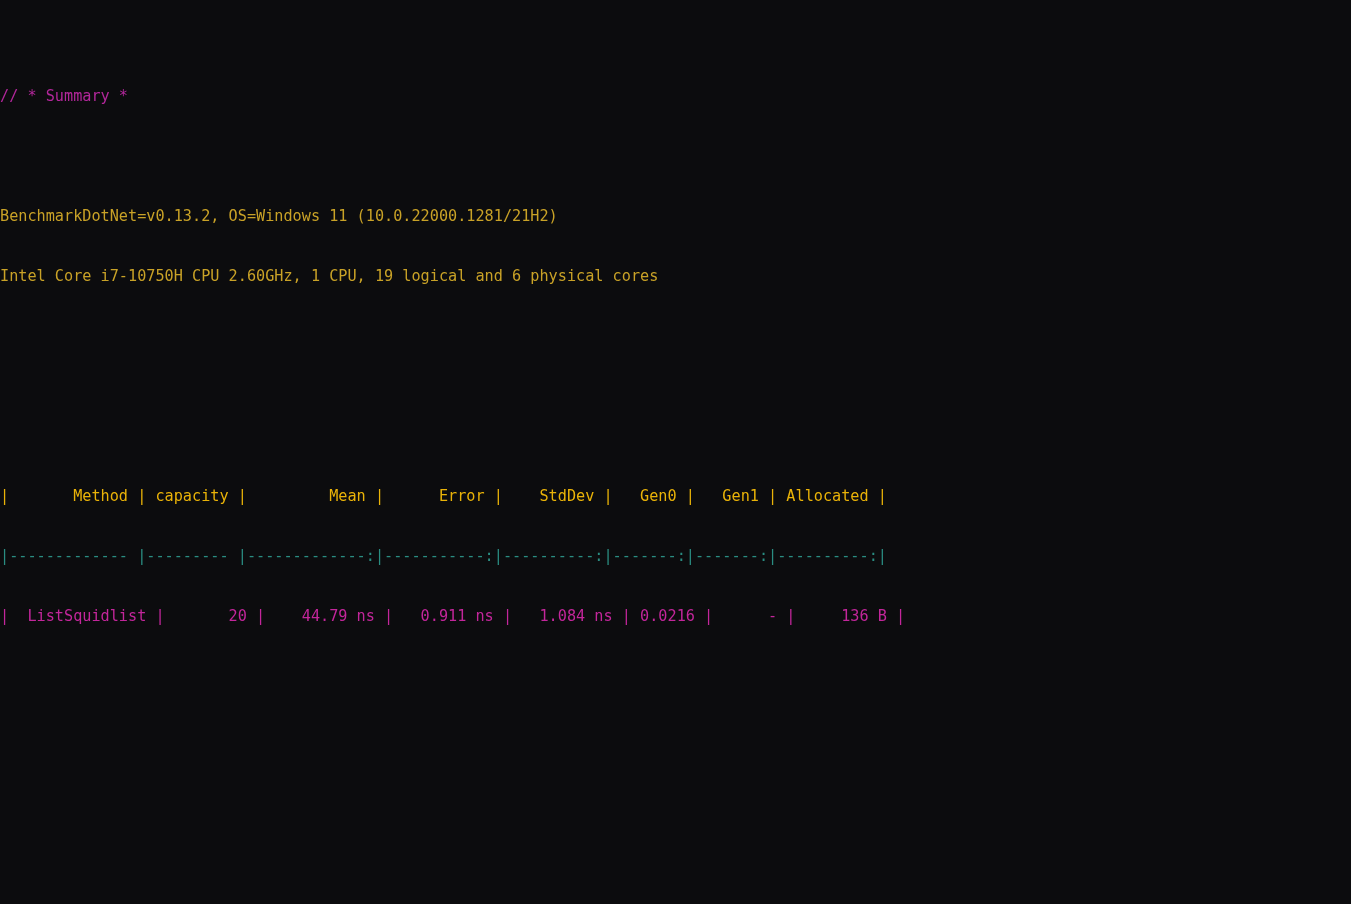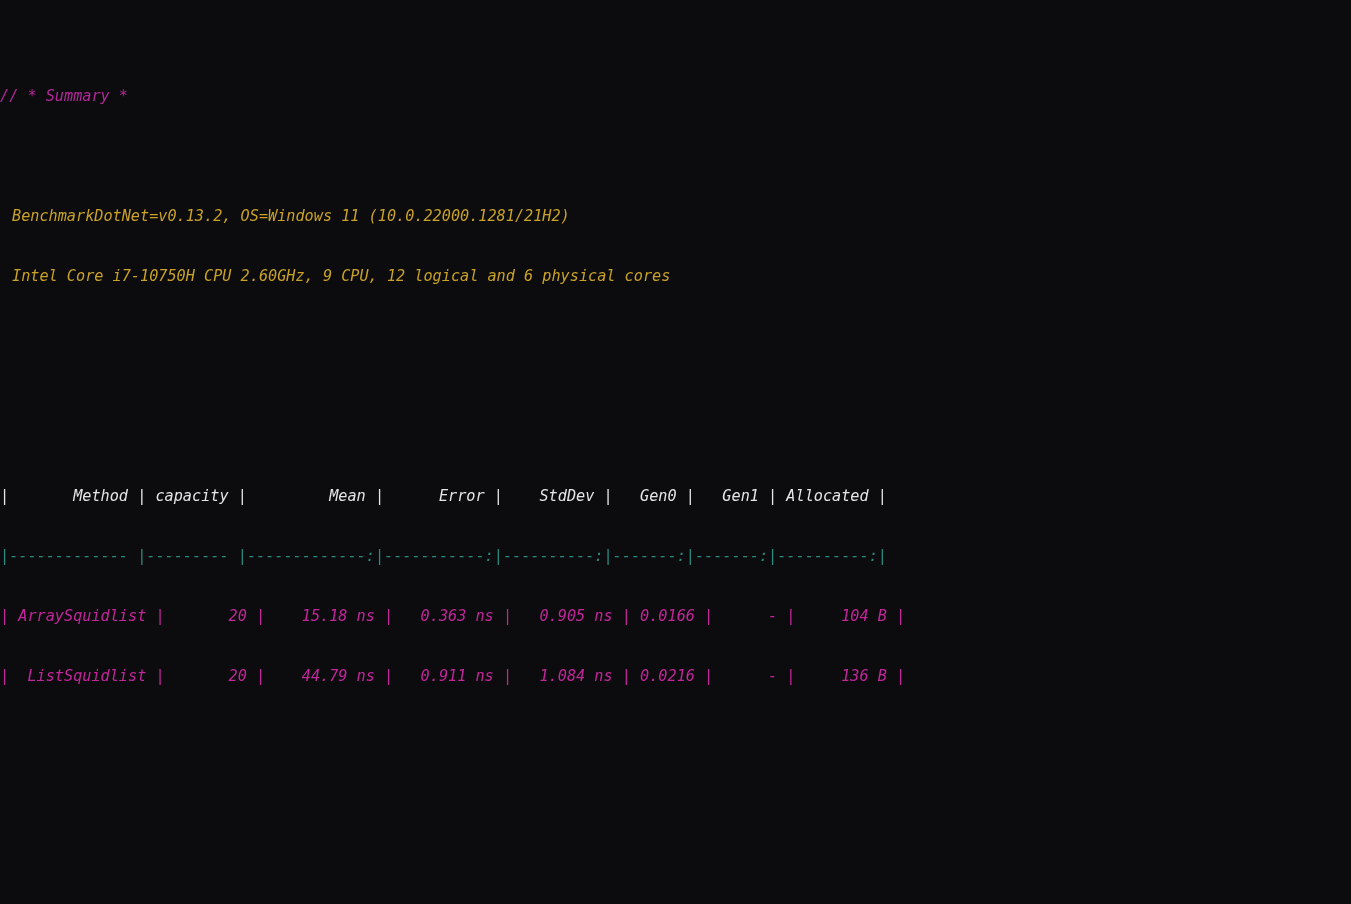--- a/index.html
+++ b/index.html
@@ -17,48 +17,46 @@
     letter-spacing: 0px;
     -webkit-font-smoothing: antialiased;
   }
   #terminal {
     padding: 6px 0 0 0;
     white-space: pre;
   }
   .line {
     height: 20px;
     white-space: pre;
-    font-style: italic;
   }
   .blank { height: 20px; }
 
   
   .c-magenta   { color: #c3269b; }
-  .c-teal      { color: #e5e5e5; }
+  .c-teal      { color: #eab308; }
   .c-teal-d    { color: #2a8d82; }
-  .c-yellow    { color: #c9a227; padding-left: 12px; }
+  .c-yellow    { color: #c9a227; }
   .c-header-magenta { color: #b3279b; }
 </style>
 </head>
 <body style="background: rgb(12, 12, 14);">
 
 <div id="terminal">
 
   
   <div class="line c-header-magenta">// * Summary *</div>
   <div class="blank"></div>
   <div class="line c-yellow">BenchmarkDotNet=v0.13.2, OS=Windows 11 (10.0.22000.1281/21H2)</div>
-  <div class="line c-yellow">Intel Core i7-10750H CPU 2.60GHz, 9 CPU, 12 logical and 6 physical cores</div>
+  <div class="line c-yellow">Intel Core i7-10750H CPU 2.60GHz, 1 CPU, 19 logical and 6 physical cores</div>
   <div class="blank"></div>
   <div class="blank"></div>
 
   
   <div class="line c-teal">|       Method | capacity |         Mean |      Error |    StdDev |   Gen0 |   Gen1 | Allocated |</div>
   <div class="line c-teal-d">|------------- |--------- |-------------:|-----------:|----------:|-------:|-------:|----------:|</div>
-  <div class="line c-magenta">| ArraySquidlist |       20 |    15.18 ns |   0.363 ns |   0.905 ns | 0.0166 |      - |     104 B |</div>
   <div class="line c-magenta">|  ListSquidlist |       20 |    44.79 ns |   0.911 ns |   1.084 ns | 0.0216 |      - |     136 B |</div>
   
   
   
   
   
   
   
 
   

